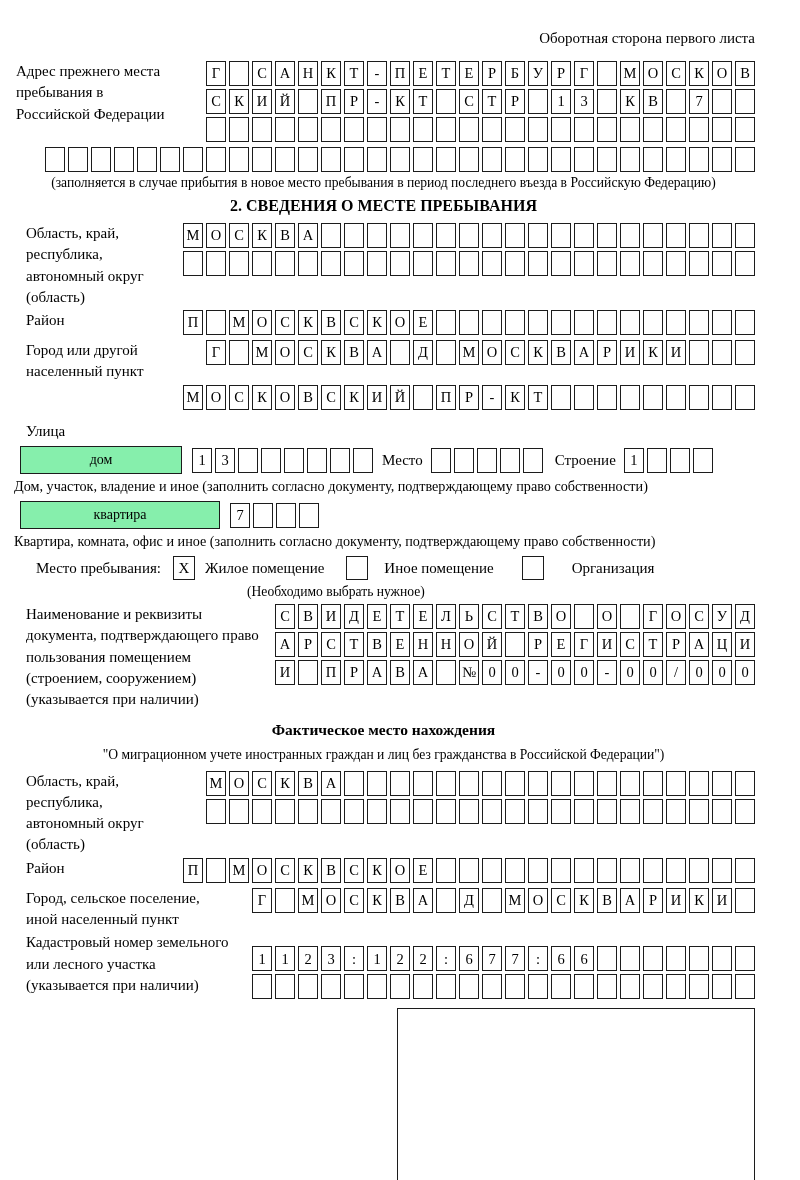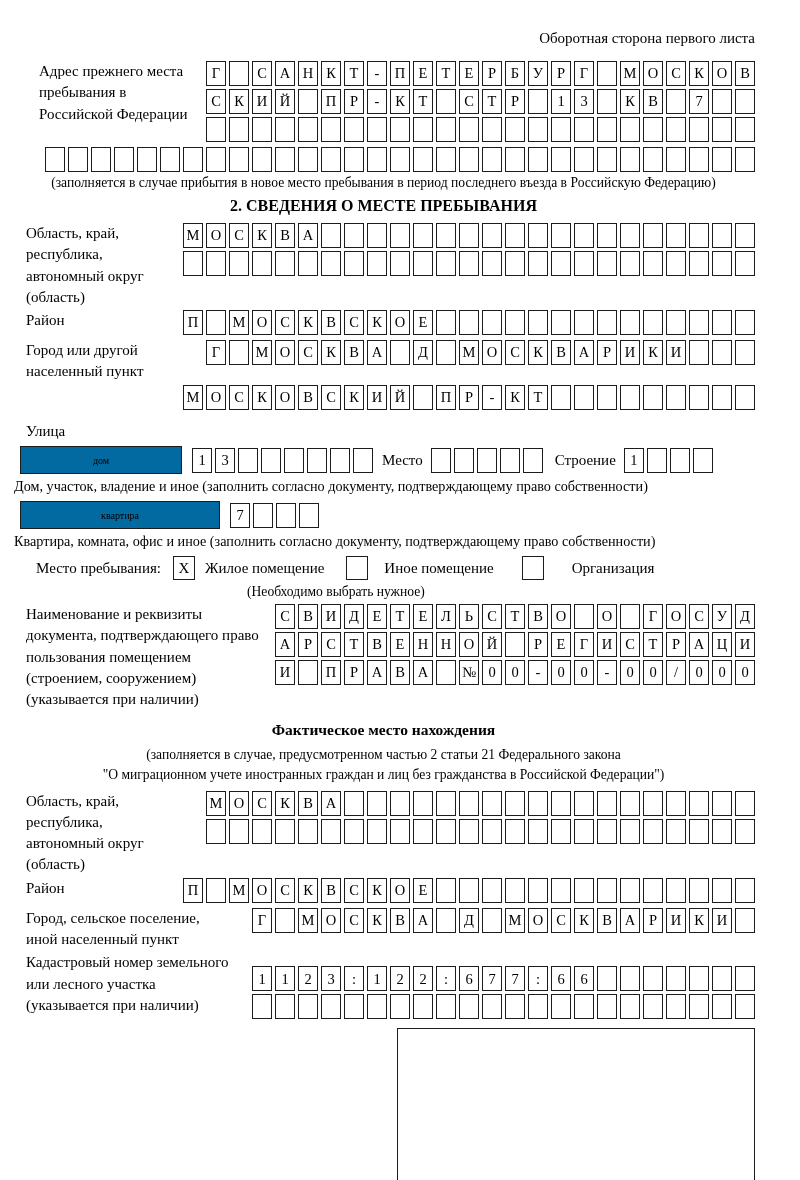--- a/index.html
+++ b/index.html
@@ -18,21 +18,21 @@
     flex:0 0 auto;width:18px;height:23px;border:1.4px solid #1c1c1c;
     display:flex;align-items:center;justify-content:center;
     font-size:14.5px;line-height:1;background:#fff;
   }
   .note{font-size:13.6px;text-align:center;margin:2px 0 4px 0;}
   .note-left{font-size:14.2px;text-align:left;margin:2px 0 6px 2px;}
   .sec-title{font-size:16px;font-weight:bold;text-align:center;margin:6px 0 8px 0;}
   .sub-title{font-size:15.5px;font-weight:bold;text-align:center;margin:10px 0 8px 0;}
   .labelbox{
     border:1.6px solid #1c1c1c;height:26px;display:flex;align-items:center;justify-content:center;
-    font-size:10px;flex:0 0 auto;background:#0369a1;
+    font-size:14px;flex:0 0 auto;background:#86efac;
   }
   .inline-row{display:flex;align-items:center;margin:4px 0 4px 0;}
   .chk{
     width:20px;height:22px;border:1.6px solid #1c1c1c;flex:0 0 auto;
     display:flex;align-items:center;justify-content:center;font-size:15px;background:#fff;
   }
   .opt-label{font-size:15px;}
   .stamp-box{
     width:356px;height:174px;border:1.7px solid #1c1c1c;margin-left:auto;margin-top:6px;background:#fff;
   }
@@ -42,21 +42,21 @@
   .grp{margin-bottom:2px;}
 </style>
 </head>
 <body>
 
 <div class="page">
 
   <div class="hdr">Оборотная сторона первого листа</div>
 
   <div class="field grp">
-    <div class="lbl" style="width:158px;margin-left:27px;">Адрес прежнего места пребывания в Российской Федерации</div>
+    <div class="lbl" style="width:158px;margin-left:4px;">Адрес прежнего места пребывания в Российской Федерации</div>
     <div class="rows">
       <div class="cellrow">
           <div class="cell">Г</div>
           <div class="cell"></div>
           <div class="cell">С</div>
           <div class="cell">А</div>
           <div class="cell">Н</div>
           <div class="cell">К</div>
           <div class="cell">Т</div>
           <div class="cell">-</div>
@@ -447,21 +447,20 @@
           <div class="cell">0</div>
           <div class="cell">/</div>
           <div class="cell">0</div>
           <div class="cell">0</div>
           <div class="cell">0</div>
         </div>
     </div>
   </div>
 
   <div class="sub-title">Фактическое место нахождения</div>
-  <div class="note">(заполняется в случае, предусмотренном частью 2 статьи 21 Федерального закона</div>
   <div class="note" style="margin-bottom:8px;">"О миграционном учете иностранных граждан и лиц без гражданства в Российской Федерации")</div>
 
   <div class="field grp">
     <div class="lbl" style="width:138px;margin-left:14px;">Область, край, республика, автономный округ (область)</div>
     <div class="rows">
       <div class="cellrow">
           <div class="cell">М</div>
           <div class="cell">О</div>
           <div class="cell">С</div>
           <div class="cell">К</div>

